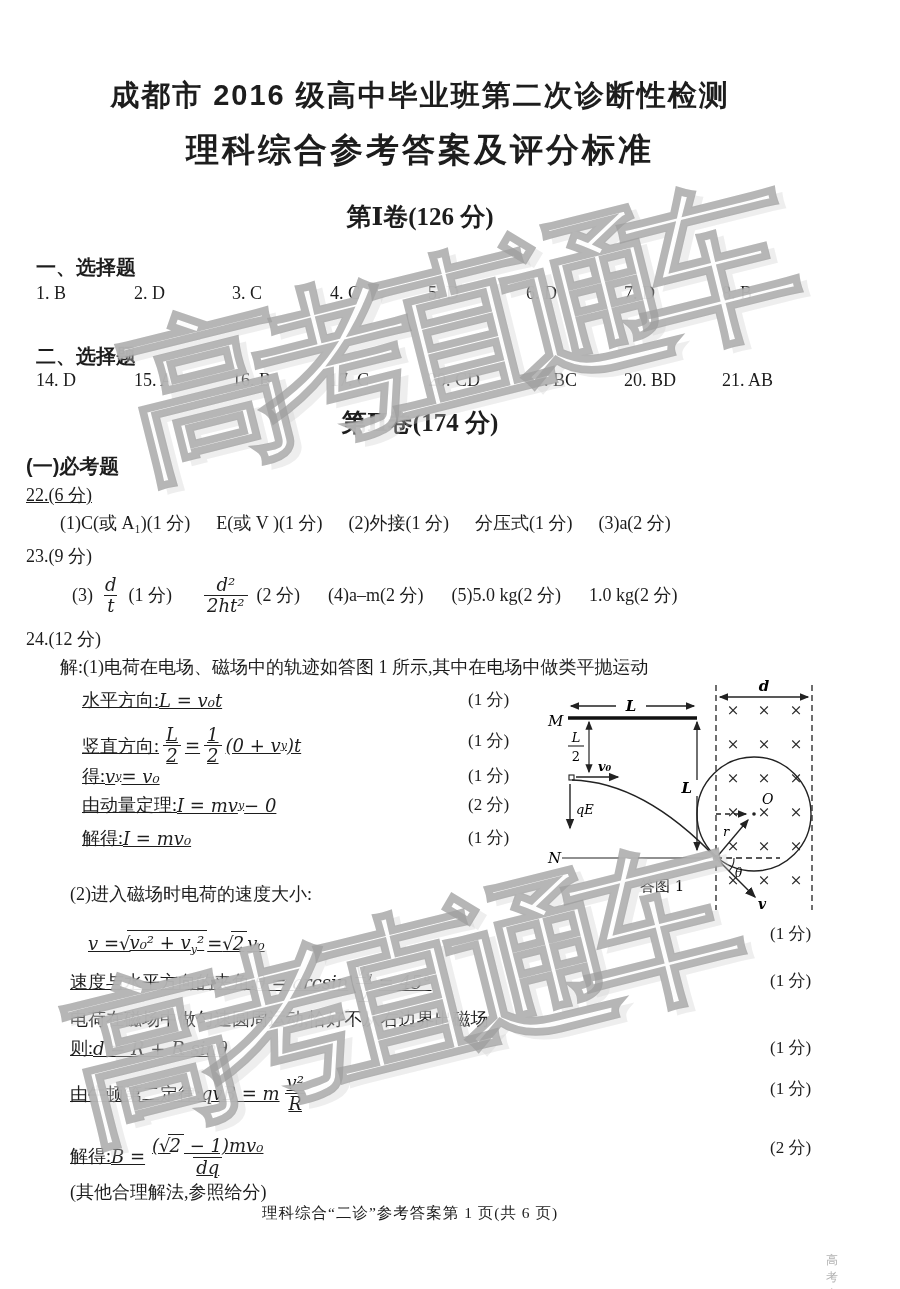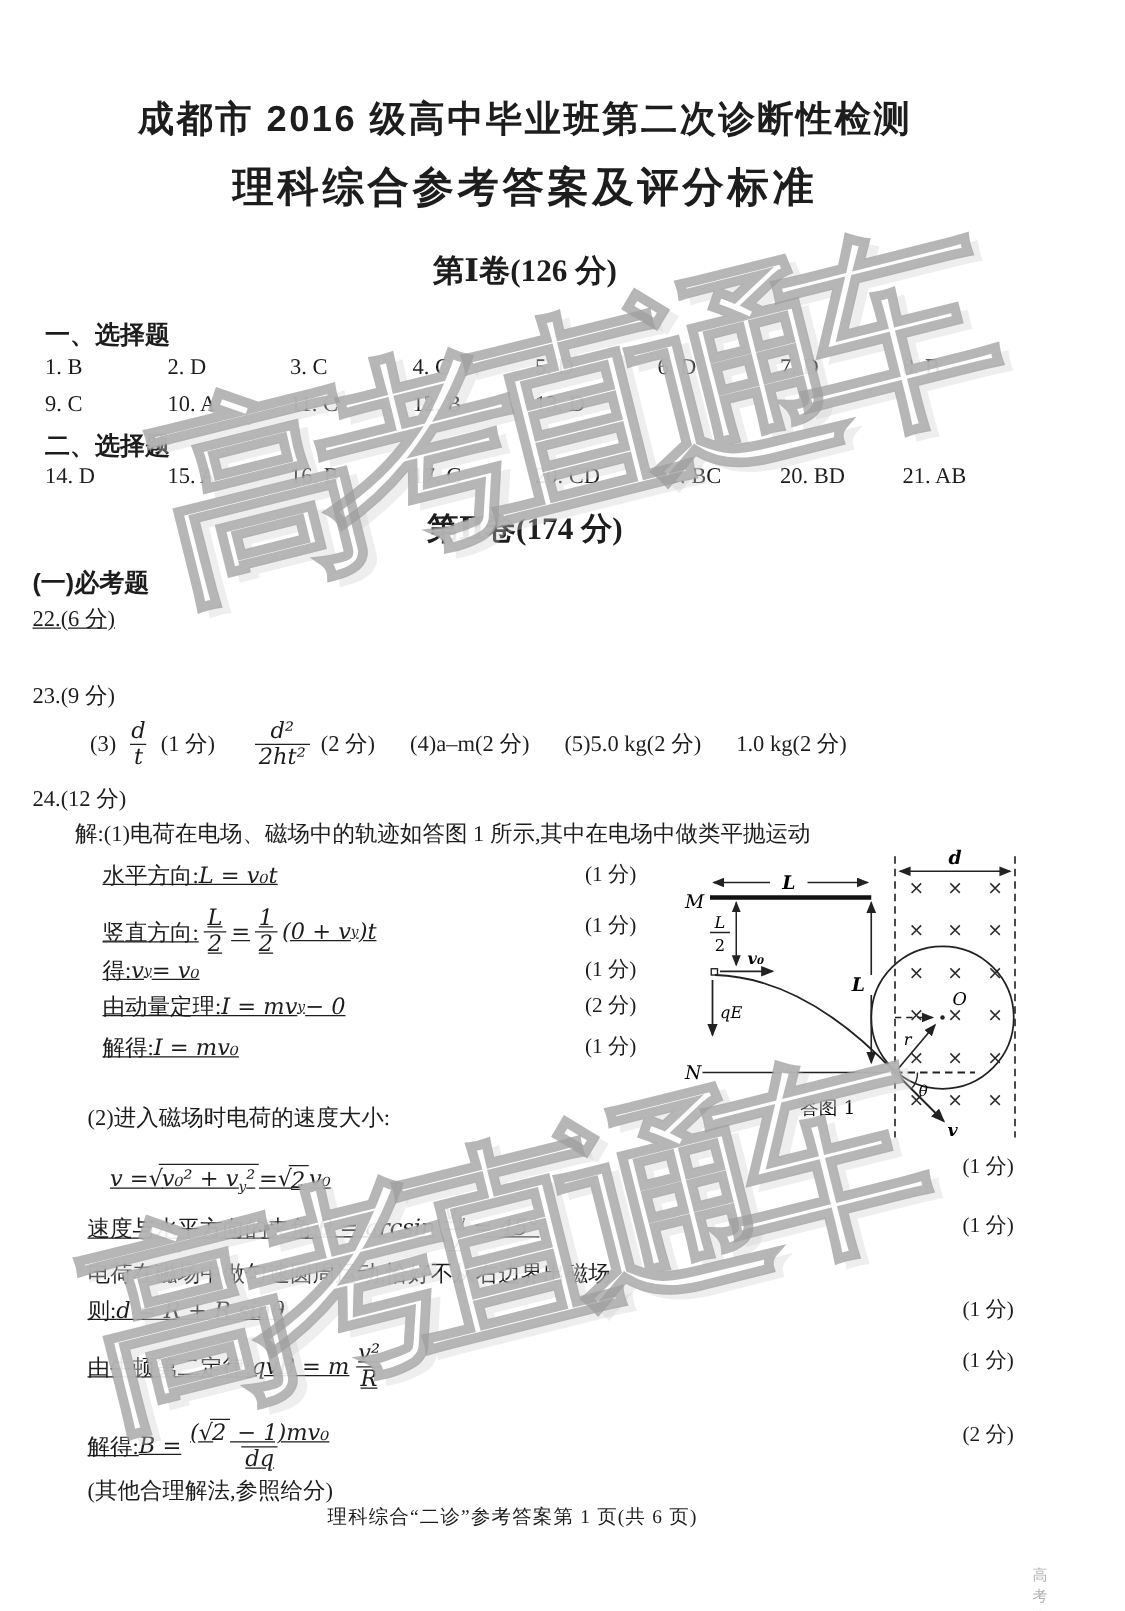--- a/index.html
+++ b/index.html
@@ -53,46 +53,46 @@
     <span>1. B</span>
     <span>2. D</span>
     <span>3. C</span>
     <span>4. C</span>
     <span>5. D</span>
     <span>6. D</span>
     <span>7. D</span>
     <span>8. B</span>
   </div>
 
-  <div class="abs sf ansrow" style="top:313px; left:36px;">
-    <span>9. C</span>
-    <span>10. A</span>
-    <span>11. C</span>
-    <span>12. B</span>
-    <span>13. D</span>
-  </div>
 
   <div class="abs hd t19" style="top:343px; left:36px;">二、选择题</div>
 
   <div class="abs sf ansrow" style="top:370px; left:36px;">
     <span>14. D</span>
     <span>15. A</span>
     <span>16. B</span>
     <span>17. C</span>
     <span>20. CD</span>
     <span>19. BC</span>
     <span>20. BD</span>
     <span>21. AB</span>
   </div>
 
   <div class="abs ctr sf" style="top:406px; font-size:25px; font-weight:bold;">第Ⅱ卷(174 分)</div>
 
   <div class="abs hd t19" style="top:453px; left:26px;">(一)必考题</div>
 
   <div class="abs sf t18" style="top:483px; left:26px;text-decoration:underline;">22.(6 分)</div>
+  <div class="abs sf t18 gap26" style="top:511px; left:60px;">
+    <span>(1)C(或 A₁)(1 分)</span>
+    <span>E(或 V )(1 分)</span>
+    <span>(2)外接(1 分)</span>
+    <span>分压式(1 分)</span>
+    <span>(3)a(2 分)</span>
+  </div>
 
   <div class="abs sf t18" style="top:544px; left:26px;">23.(9 分)</div>
   <div class="abs sf t18 gap28" style="top:566px; left:72px; height:58px;">
     <span class="grp">
       <span>(3)</span>
       <span class="frac m">
         <span class="num">d</span>
         <span class="den">t</span>
       </span>
       <span>(1 分)</span>

